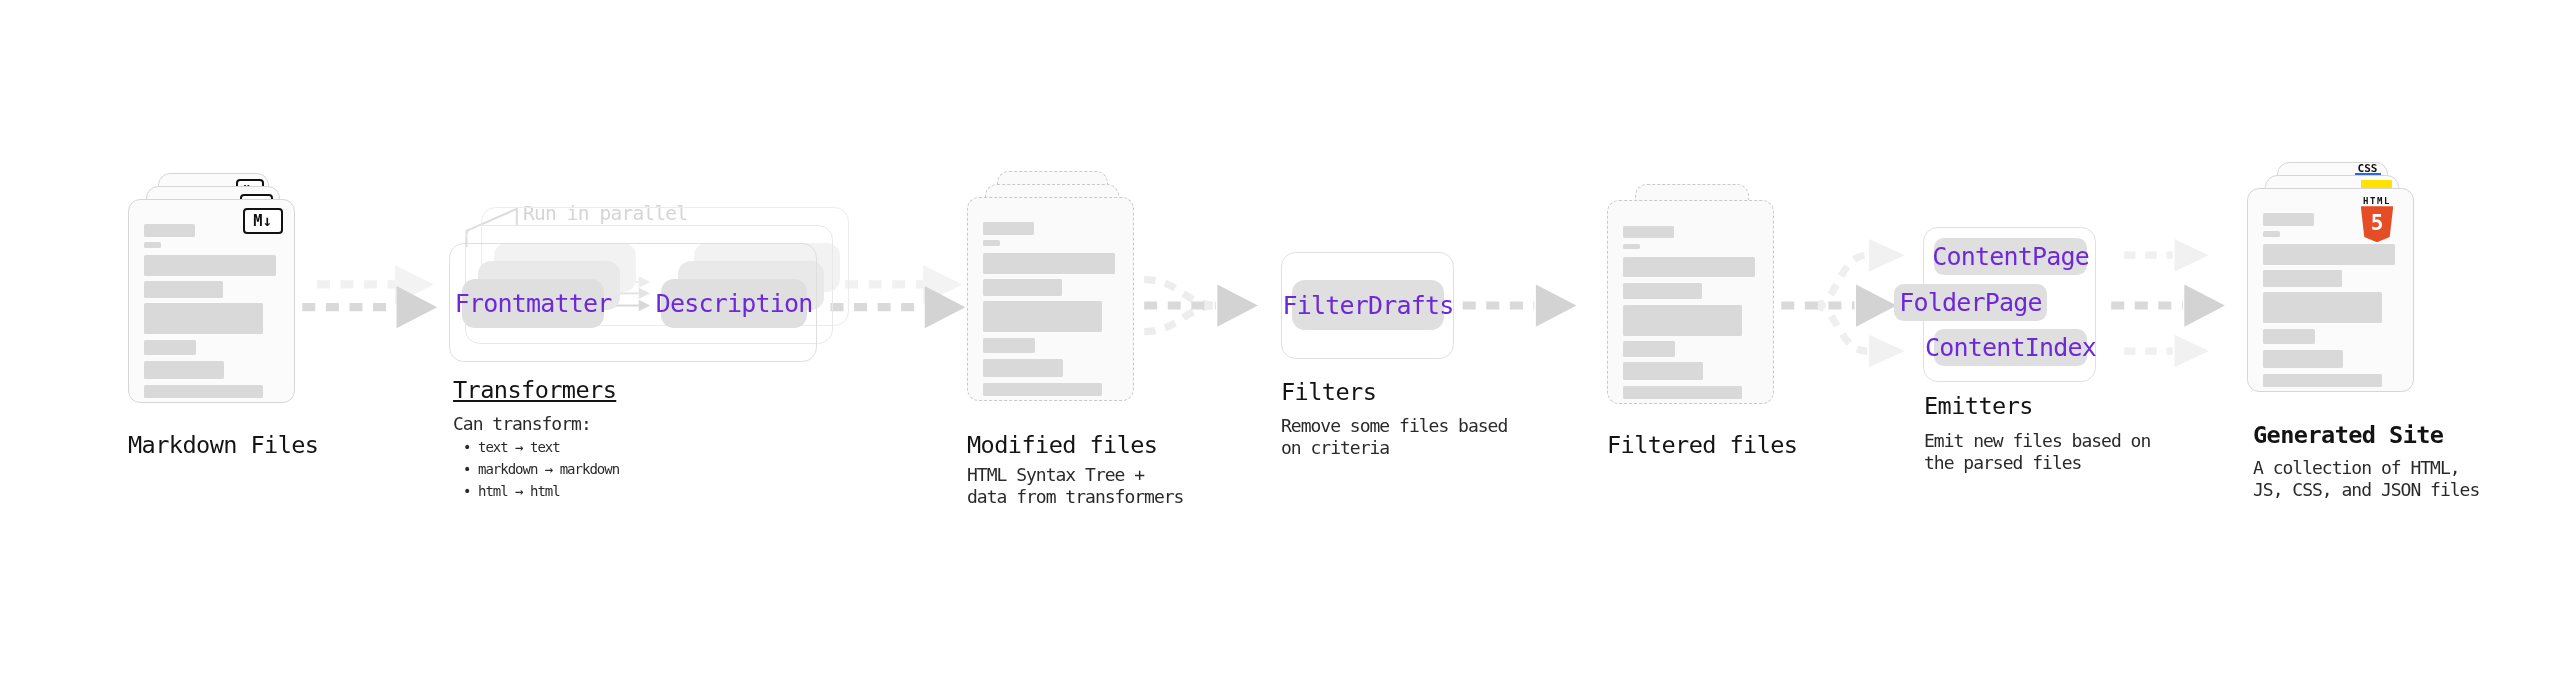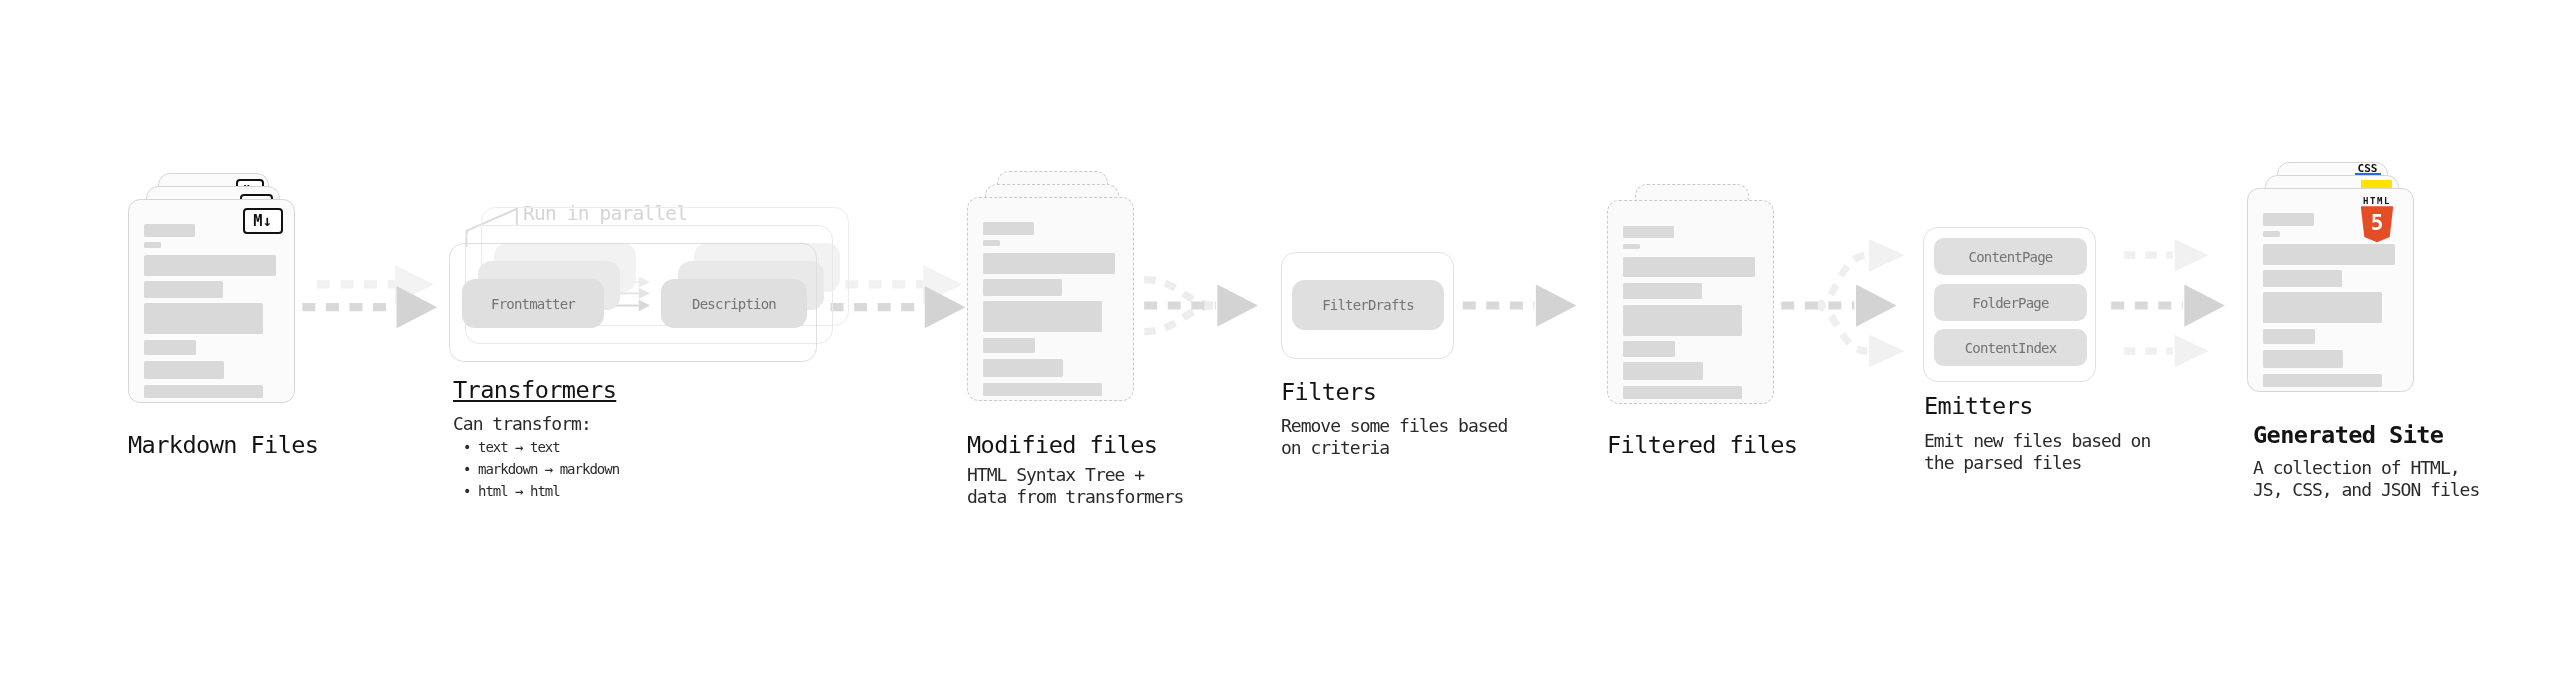--- a/index.html
+++ b/index.html
@@ -43,21 +43,21 @@
     clip-path:polygon(0 0,100% 0,89% 85%,50% 100%,11% 85%);}
   .js-badge{position:absolute;top:4.1px;right:6.5px;width:31px;height:13px;background:#ffe200;}
   .css-badge{position:absolute;top:2.4px;right:6.5px;width:26px;text-align:center;}
   .css-word{font-size:11px;font-weight:bold;color:#111;line-height:7.3px;}
   .css-bar{height:3.3px;background:#2965f1;margin-top:0.8px;}
 
   
   .obox{position:absolute;border:1.6px solid #e3e3e3;border-radius:14.6px;box-sizing:border-box;background:transparent;}
   .obox.solidbg{background:#ffffff;}
   .pill{position:absolute;background:#dfdfdf;border-radius:13px;display:flex;align-items:center;justify-content:center;
-    font-size:14px;letter-spacing:-0.8px;color:#737373;}
+    font-size:25px;letter-spacing:-0.8px;color:#6d28d9;}
   .pill.e1{background:#e9e9e9;}
   .pill.e2{background:#f2f2f2;}
 
   
   .stage-title{position:absolute;font-size:23.6px;letter-spacing:-0.6px;color:#141414;white-space:nowrap;}
   .stage-desc{position:absolute;font-size:18px;letter-spacing:-1px;line-height:22px;color:#2a2a2a;
     white-space:pre-line;}
   .bullets{position:absolute;font-size:14px;letter-spacing:-1px;line-height:22px;color:#2a2a2a;margin:0;padding:0;list-style:none;}
   .bullets li::before{content:"• ";}
   .bullets li{padding-left:8.1px;white-space:nowrap;}
@@ -207,21 +207,21 @@
           <span class="b6"></span>
           <span class="b7"></span>
           <span class="b8"></span>
       </div>
     </div>
   </div>
   <div class="stage-title" style="left:1607px;top:431px;">Filtered files</div>
 
   <div class="obox solidbg" style="left:1923px;top:227px;width:173px;height:155px;border-color:#e0e0e0;"></div>
   <div class="pill" style="left:1934px;top:238px;width:153px;height:37px;border-radius:9.8px;">ContentPage</div>
-  <div class="pill" style="left:1934px;top:284px;width:153px;height:37px;border-radius:9.8px;">FolderPage</div>
+  <div class="pill" style="left:1894px;top:284px;width:153px;height:37px;border-radius:9.8px;">FolderPage</div>
   <div class="pill" style="left:1934px;top:329px;width:153px;height:37px;border-radius:9.8px;">ContentIndex</div>
   <div class="stage-title" style="left:1924px;top:392px;">Emitters</div>
   <div class="stage-desc" style="left:1924px;top:430px;">Emit new files based on
 the parsed files</div>
 
   <div class="stack" style="left:2247px;top:162px;width:199px;height:248px;">
     <div class="card back2" style="left:30px;top:0;">
       <div class="css-badge">
         <div class="css-word">CSS</div>
         <div class="css-bar"></div>

